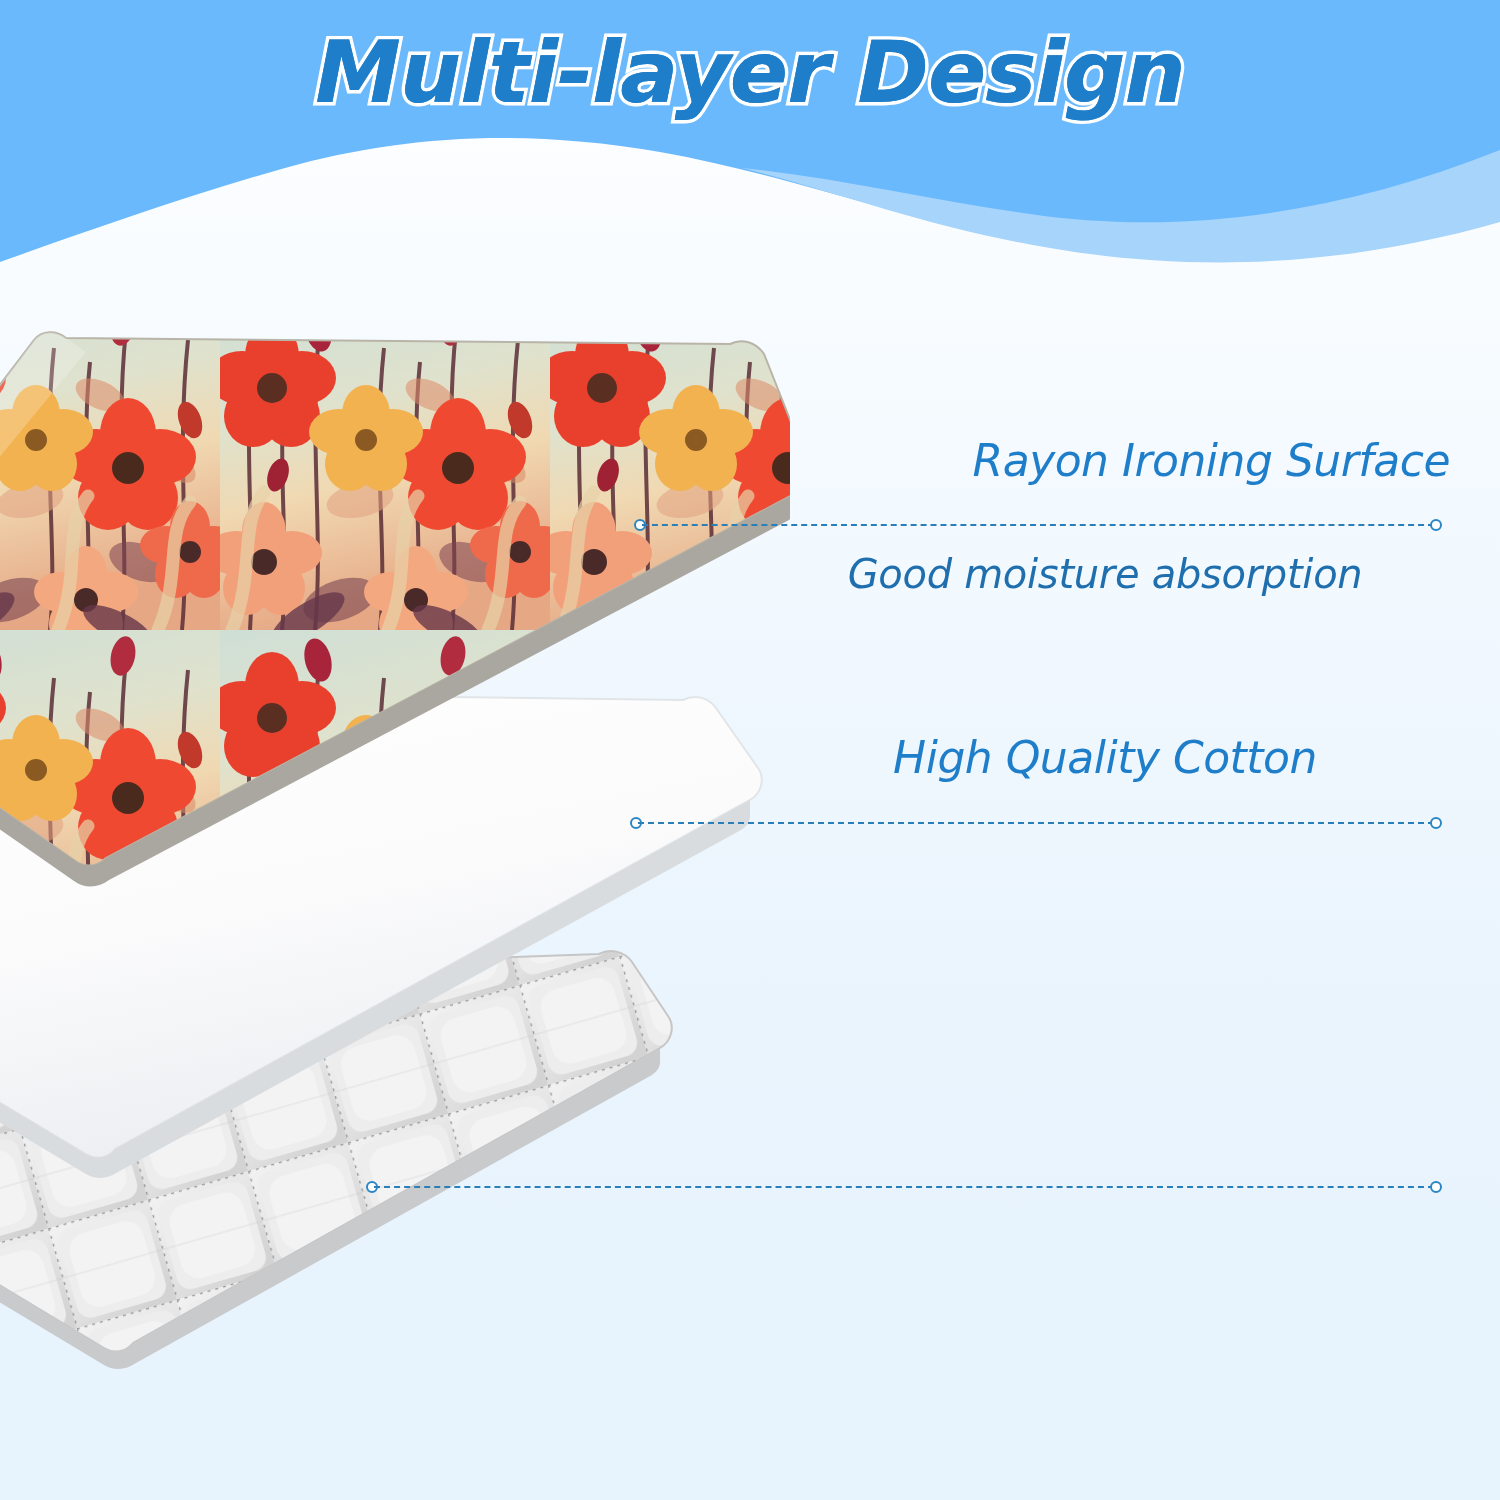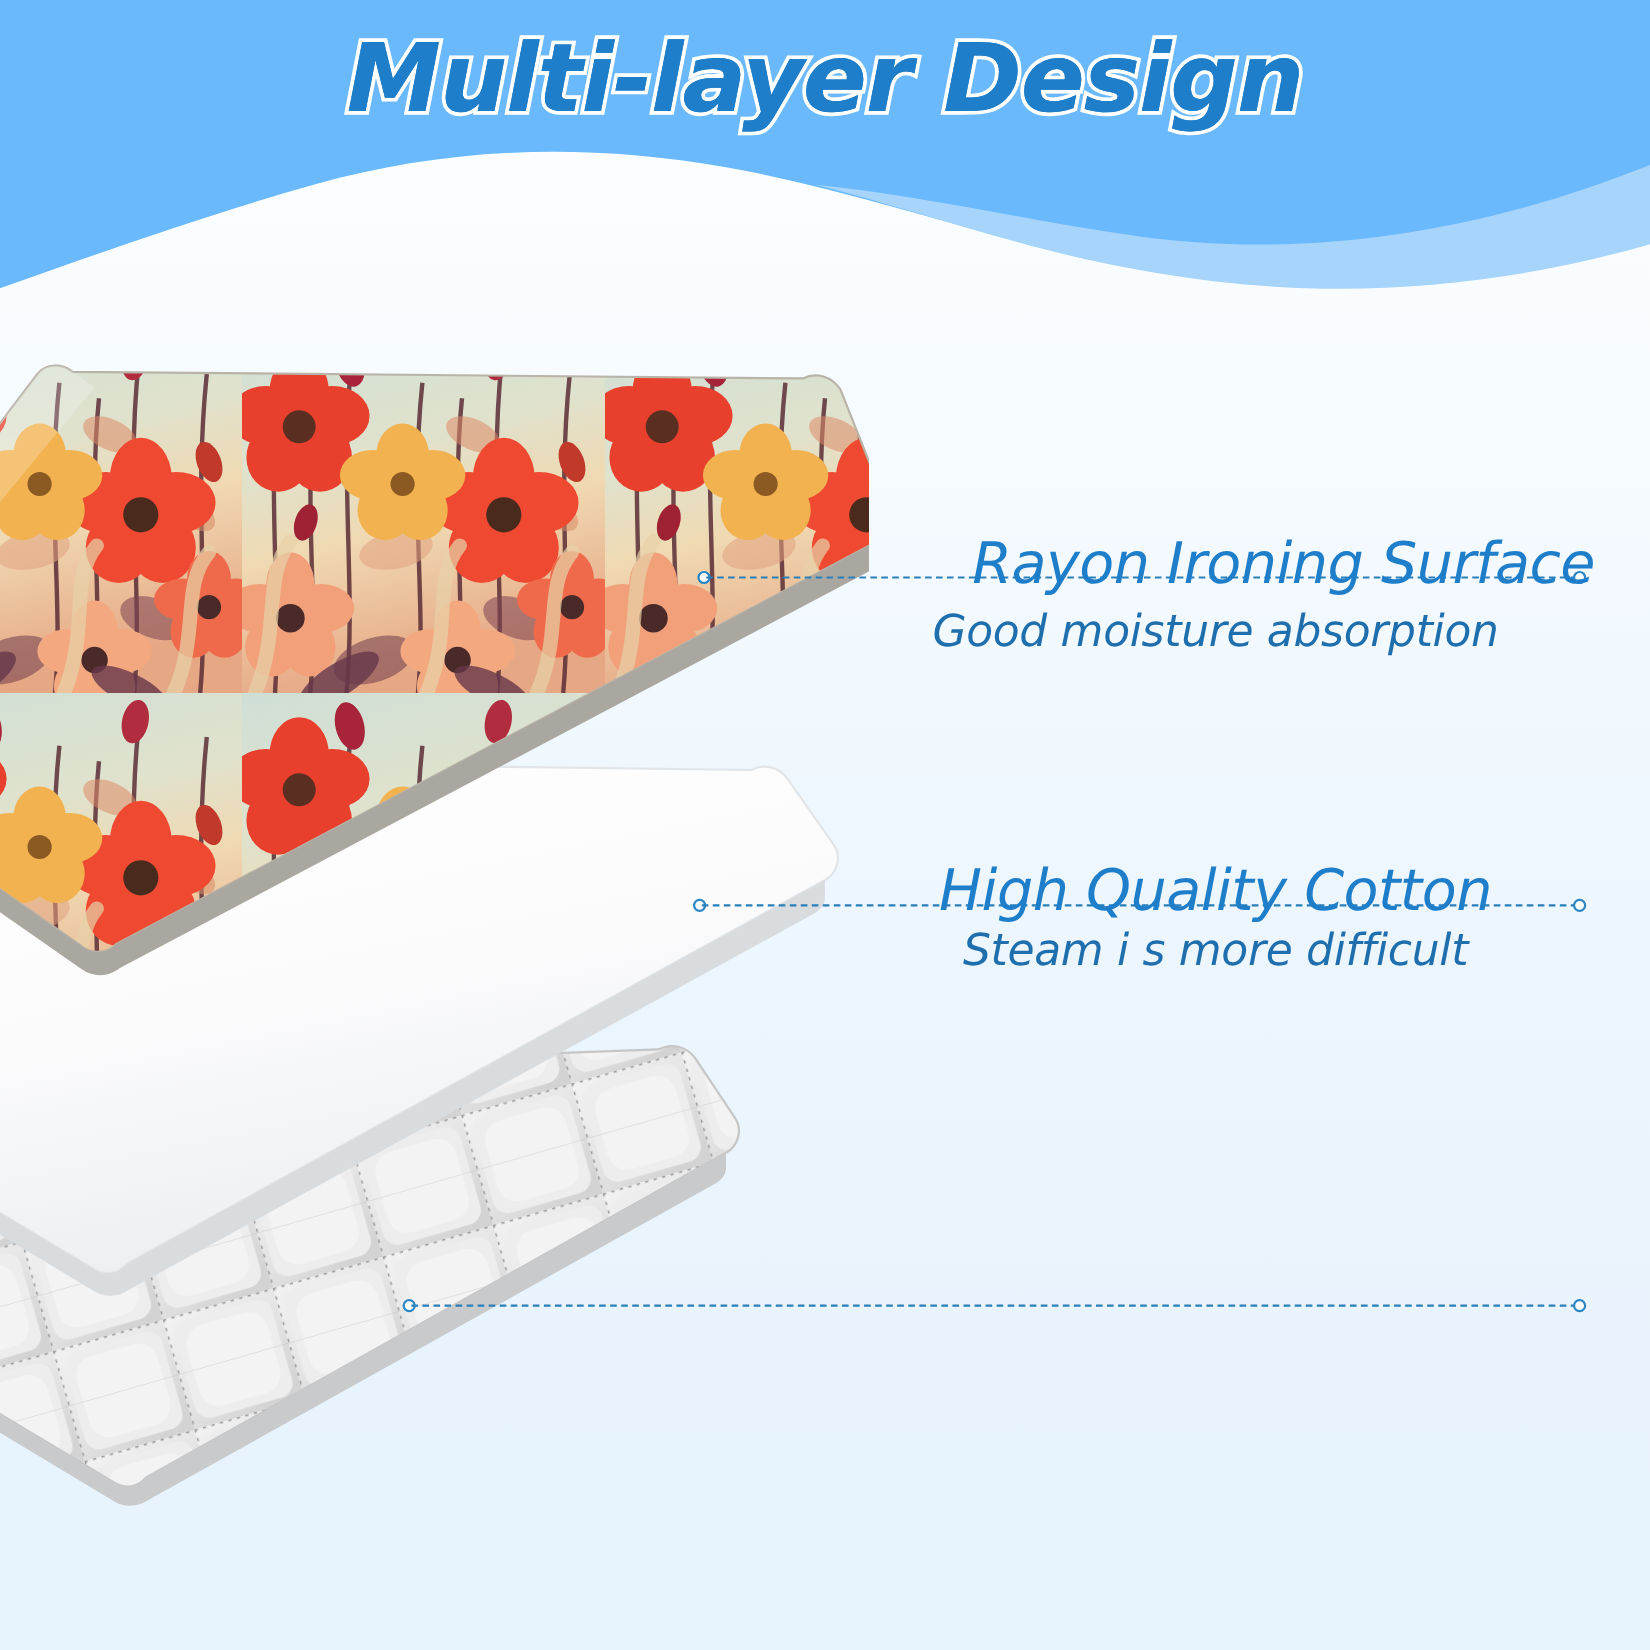--- a/index.html
+++ b/index.html
@@ -77,26 +77,25 @@
   #layer-stack svg { display: block; }
 
   
   .callout {
     position: absolute;
     z-index: 6;
   }
   .callout-title {
     font-family: "DejaVu Sans", sans-serif;
     font-style: italic;
-    font-size: 52px;
+    font-size: 44px;
     color: #1f7ec9;
     white-space: nowrap;
     line-height: 1.05;
     letter-spacing: -0.5px;
-    margin-top: 48px;
   }
   .callout-sub {
     font-family: "DejaVu Sans", sans-serif;
     font-style: italic;
     font-size: 40px;
     color: #1f6fae;
     line-height: 1.22;
     letter-spacing: -0.3px;
     text-align: center;
   }
@@ -414,21 +413,20 @@
 
   <div class="callout callout-right" style="left:760px; top:735px; width:690px;text-align:center;">
     <div class="callout-title">High Quality Cotton</div>
   </div>
   <div class="connector" style="left:630px; top:815px; width:812px;">
     <span class="dot dot-left"></span>
     <span class="dash"></span>
     <span class="dot dot-right"></span>
   </div>
   <div class="callout callout-right" style="left:760px; top:840px; width:690px;">
-    <div class="callout-sub">Steam i s more difficult</div>
   </div>
 
   <div class="connector" style="left:366px; top:1179px; width:1076px;">
     <span class="dot dot-left"></span>
     <span class="dash"></span>
     <span class="dot dot-right"></span>
   </div>
   <div class="callout callout-right" style="left:700px; top:1208px; width:750px;">
   </div>
 

